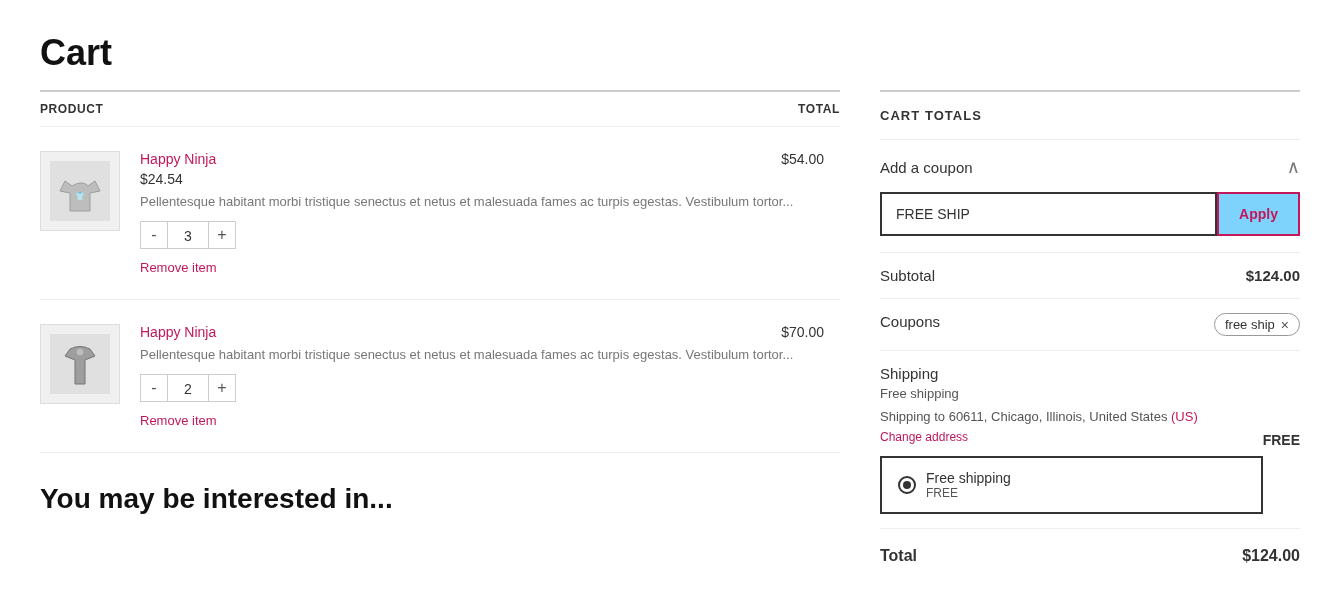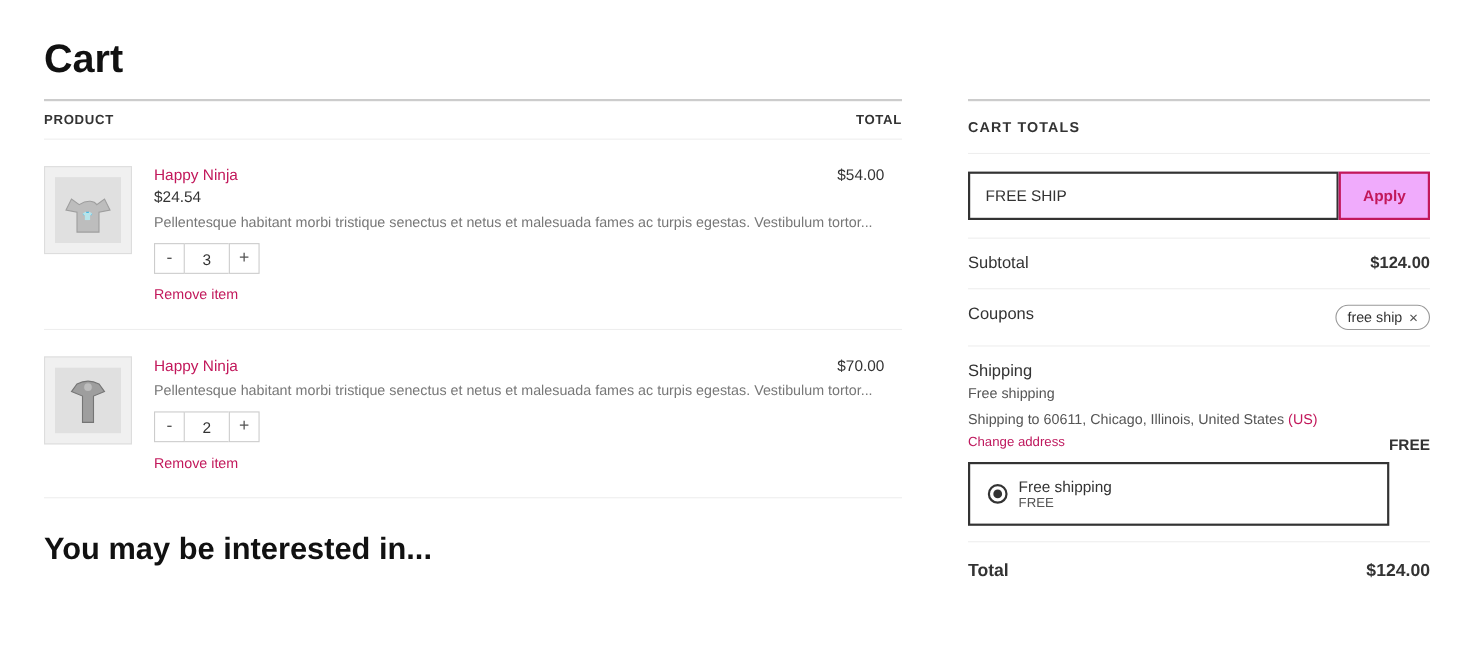--- a/index.html
+++ b/index.html
@@ -2,21 +2,21 @@
 <html><head>
   <meta charset="utf-8">
   <style>
     * { box-sizing: border-box; margin: 0; padding: 0; }
     body { font-family: -apple-system, BlinkMacSystemFont, 'Segoe UI', Arial, sans-serif; background: #fff; color: #333; font-size: 14px; }
 
     .page-wrapper { max-width: 1340px; margin: 12px auto; padding: 20px 40px; }
 
     h1.cart-title { font-size: 36px; font-weight: 700; color: #111; margin-bottom: 16px; }
 
-    .cart-layout { display: flex; gap: 60px; align-items: flex-start; }
+    .cart-layout { display: flex; gap: 40px; align-items: flex-start; }
 
     .cart-left { flex: 1; }
     .cart-right { width: 420px; flex-shrink: 0; }
 
     
     .cart-table-header { display: flex; justify-content: space-between; border-top: 2px solid #ccc; border-bottom: 1px solid #eee; padding: 10px 0; margin-bottom: 0; }
     .col-product { font-size: 12px; font-weight: 700; text-transform: uppercase; letter-spacing: 0.05em; color: #333; }
     .col-total { font-size: 12px; font-weight: 700; text-transform: uppercase; letter-spacing: 0.05em; color: #333; }
 
     
@@ -37,21 +37,21 @@
     .cart-totals-title { font-size: 13px; font-weight: 700; text-transform: uppercase; letter-spacing: 0.08em; color: #333; border-top: 2px solid #ccc; padding-top: 16px; padding-bottom: 16px; border-bottom: 1px solid #eee; }
 
     
     .coupon-section { padding: 16px 0; border-bottom: 1px solid #eee; }
     .coupon-header { display: flex; justify-content: space-between; align-items: center; cursor: pointer; margin-bottom: 14px; }
     .coupon-header-label { font-size: 15px; color: #333; }
     .coupon-chevron { font-size: 18px; color: #777; }
     .coupon-input-row { display: flex; gap: 0; }
     .coupon-input { flex: 1; border: 2px solid #333; padding: 12px 14px; font-size: 14px; color: #333; outline: none; }
     .coupon-input::placeholder { color: #999; }
-    .coupon-apply-btn { background: #f0abfc; border: 2px solid #c2185b; color: #c2185b; padding: 12px 20px; font-size: 14px; font-weight: 600; cursor: pointer; white-space: nowrap; }
+    .coupon-apply-btn { background: #7dd3fc; border: 2px solid #c2185b; color: #c2185b; padding: 12px 20px; font-size: 14px; font-weight: 600; cursor: pointer; white-space: nowrap; }
 
     
     .totals-row { display: flex; justify-content: space-between; align-items: flex-start; padding: 14px 0; border-bottom: 1px solid #eee; }
     .totals-label { font-size: 15px; color: #333; }
     .totals-value { font-size: 15px; color: #333; font-weight: 700; }
 
     
     .coupons-row { display: flex; justify-content: space-between; align-items: flex-start; padding: 14px 0; border-bottom: 1px solid #eee; }
     .coupons-label { font-size: 15px; color: #333; }
     .coupon-tag { display: inline-flex; align-items: center; gap: 6px; border: 1px solid #999; border-radius: 20px; padding: 3px 10px; font-size: 13px; color: #333; }
@@ -142,20 +142,24 @@
         <div class="cart-item-total">$70.00</div>
       </div>
 
       <div class="interested-title">You may be interested in...</div>
     </div>
 
     <div class="cart-right">
       <div class="cart-totals-title">CART TOTALS</div>
 
       <div class="coupon-section">
+        <div class="coupon-header">
+          <span class="coupon-header-label">Add a coupon</span>
+          <span class="coupon-chevron">∧</span>
+        </div>
         <div class="coupon-input-row">
           <input class="coupon-input" type="text" value="FREE SHIP" placeholder="Enter code" style="">
           <button class="coupon-apply-btn">Apply</button>
         </div>
       </div>
 
       <div class="totals-row">
         <span class="totals-label">Subtotal</span>
         <span class="totals-value">$124.00</span>
       </div>

